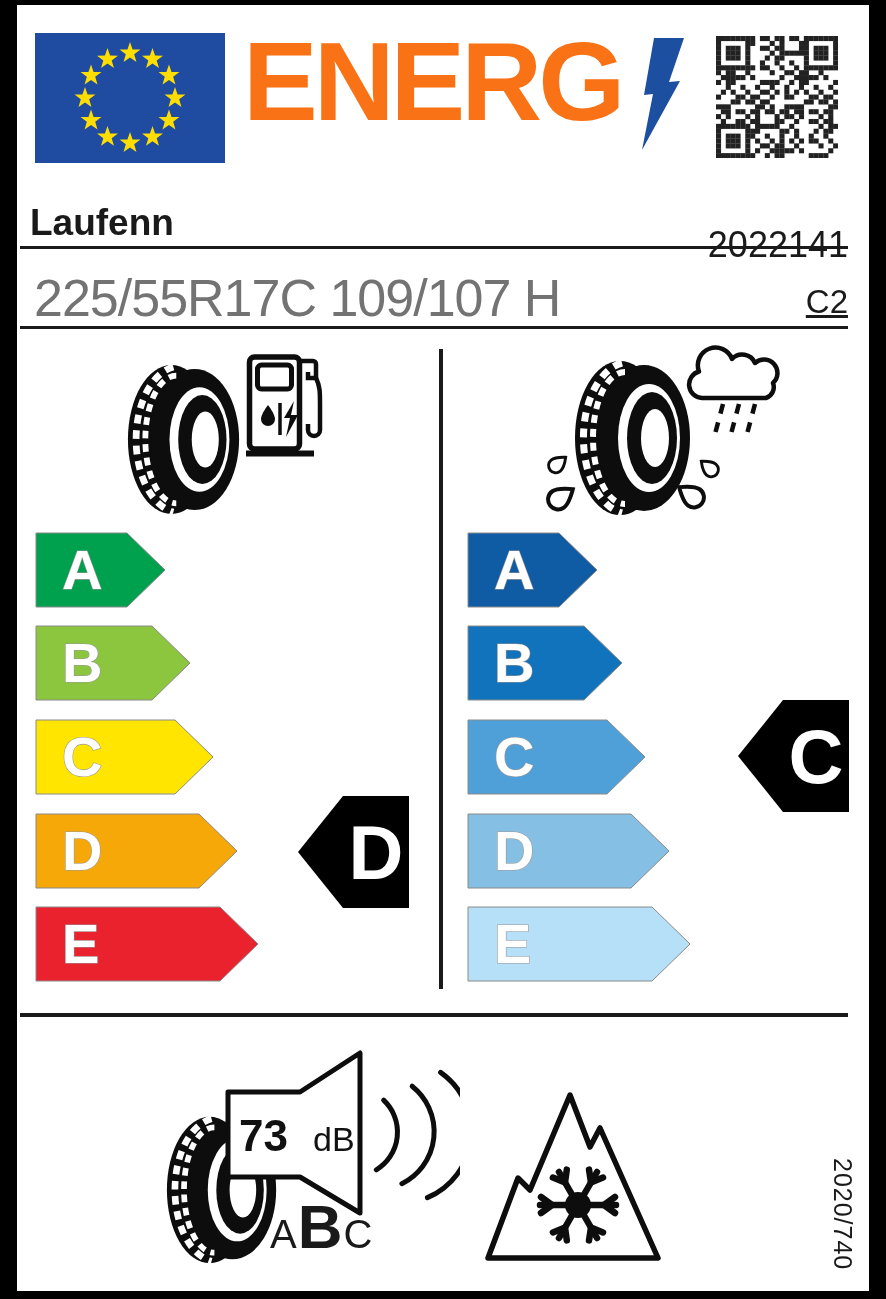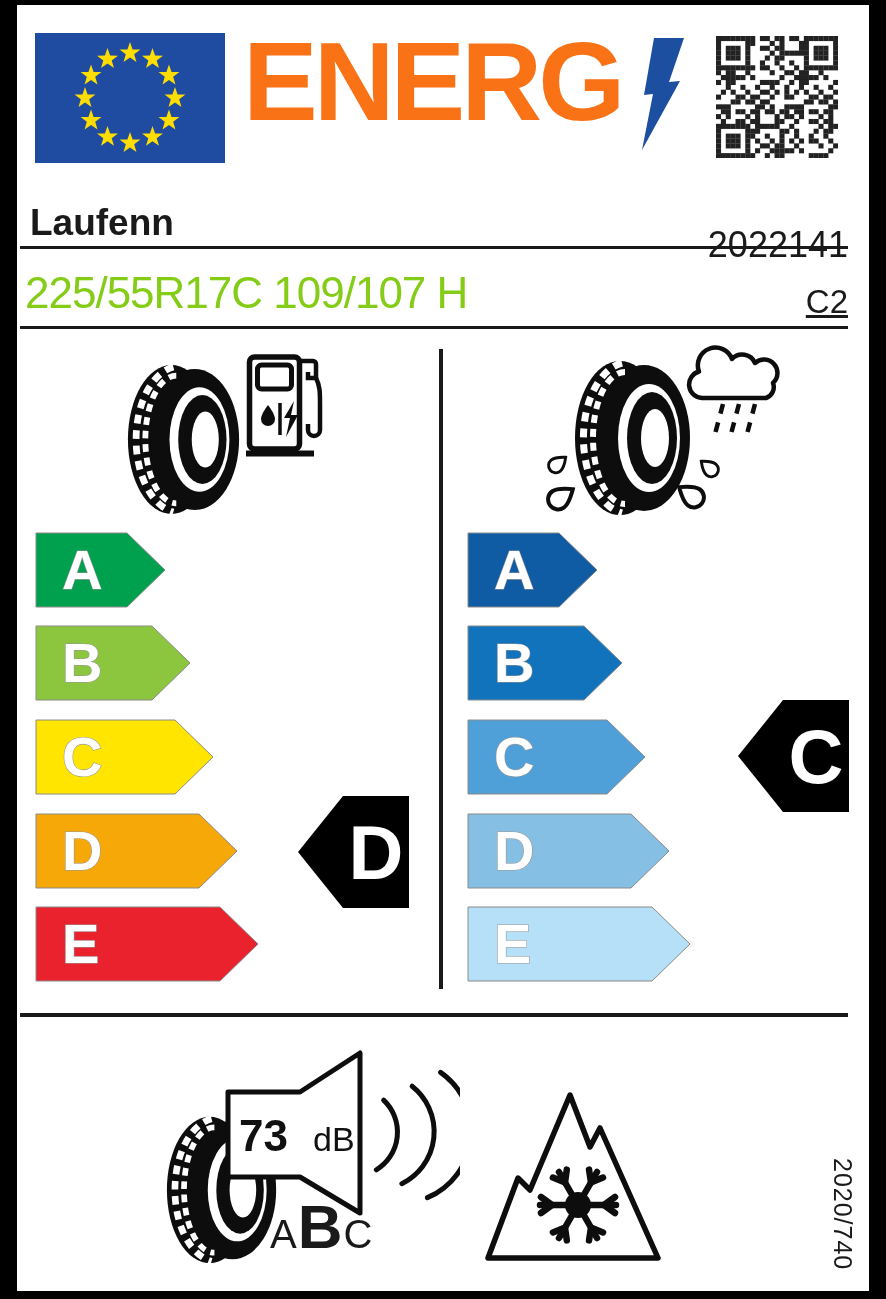--- a/index.html
+++ b/index.html
@@ -6,21 +6,21 @@
   .page{position:relative;width:886px;height:1299px;background:#000;margin:0 auto;
         font-family:"Liberation Sans", sans-serif;overflow:hidden;}
   .sheet{position:absolute;left:17px;top:5px;right:17px;bottom:8px;background:#fff;}
   .abs{position:absolute;}
   
   .energ{position:absolute;left:243px;top:26px;font-size:112px;font-weight:bold;
          letter-spacing:-4px;line-height:1;}
   
   .supplier{position:absolute;left:30px;top:202px;font-size:37px;font-weight:bold;color:#1a1a1a;text-align:right;}
   .typeid{position:absolute;left:560px;top:204px;width:288px;text-align:right;font-size:36px;color:#1a1a1a;margin-top:20px;}
-  .sizedesig{position:absolute;left:25px;top:268px;font-size:44px;color:#84cc16;letter-spacing:-1px;}
+  .sizedesig{position:absolute;left:34px;top:268px;font-size:52px;color:#737373;letter-spacing:-1px;}
   .tclass{position:absolute;left:660px;top:283px;width:188px;text-align:right;font-size:33px;color:#1a1a1a;text-decoration:underline;}
   .rule{position:absolute;left:20px;width:828px;background:#1a1a1a;}
   .vdivider{position:absolute;left:439px;top:349px;width:4px;height:640px;background:#1a1a1a;}
   
   svg.arrow{position:absolute;}
   .arw{fill:#fff;font-weight:bold;font-size:56px;stroke:#999;stroke-width:1.2px;
        paint-order:stroke fill;font-family:"Liberation Sans",sans-serif;}
   .pentletter{fill:#fff;font-weight:bold;font-size:76px;text-anchor:middle;
        font-family:"Liberation Sans",sans-serif;}
   .spk73{font-weight:bold;font-size:44px;fill:#111;font-family:"Liberation Sans",sans-serif;}

